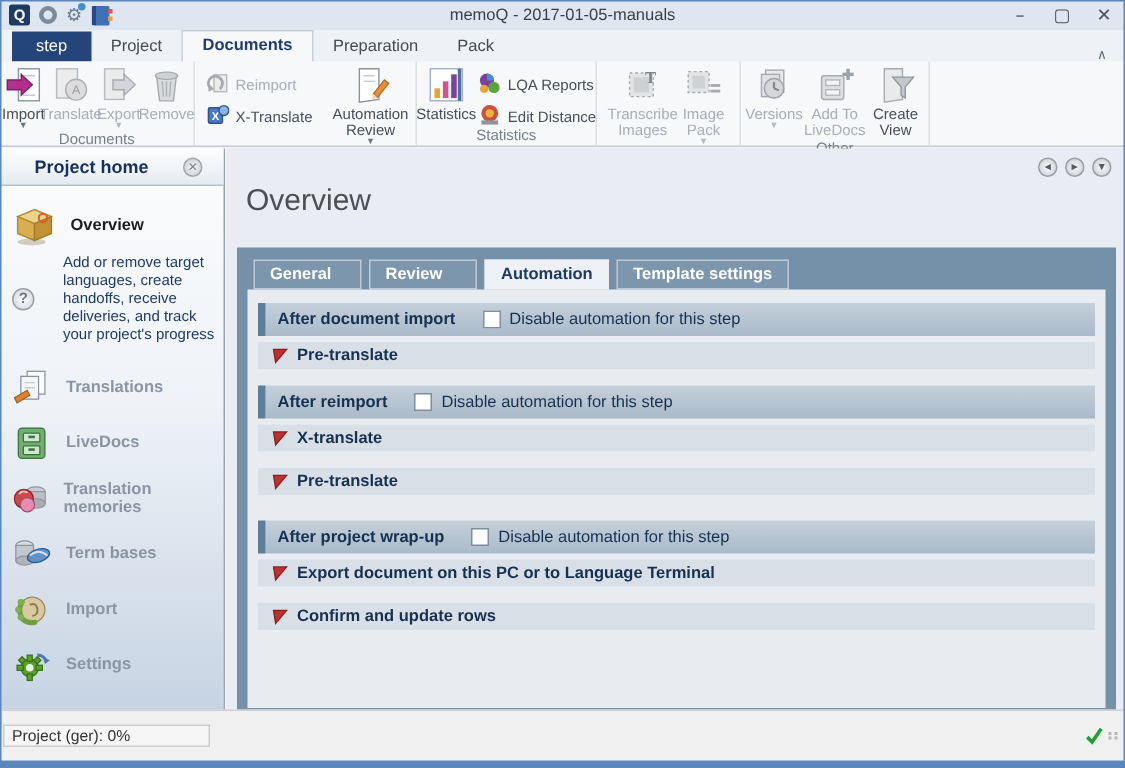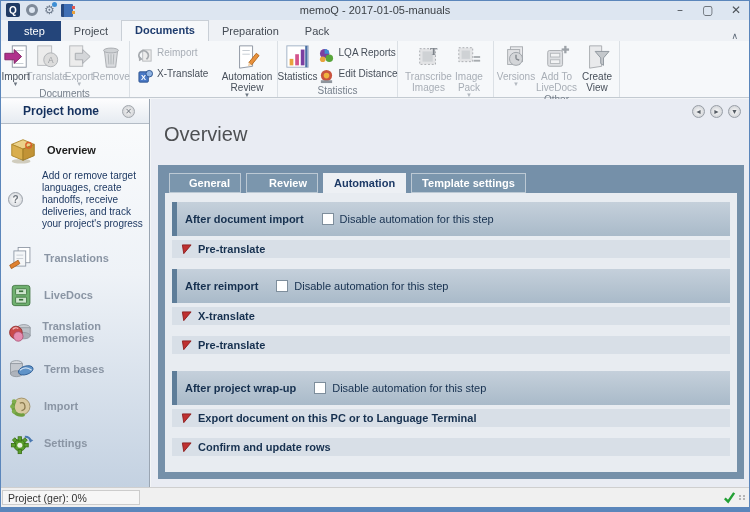--- a/index.html
+++ b/index.html
@@ -35,21 +35,21 @@
   .rgroup { display:flex; flex-direction:column; border-right:1px solid #dbe0e5; padding:1px 2px 0; }
   .rbody { flex:1; display:flex; align-items:flex-start; justify-content:center; gap:1px; }
   .rglabel { text-align:center; font-size:10px; color:#77808c; padding:1px 0 2px; }
   .rbtn { width:33px; display:flex; flex-direction:column; align-items:center; padding-top:2px; }
   .rbtn.wide { width:46px; }
   .rbtn .rlbl { font-size:10px; color:#474f5a; text-align:center; line-height:1.12; margin-top:1px; }
   .rbtn.off .rlbl { color:#a8aeb6; }
   .caret { font-size:6px; color:#6c7681; line-height:5px; }
   .off .caret { color:#b3b9c0; }
   .rcol { display:flex; flex-direction:column; justify-content:center; gap:5px; padding-top:5px; }
-  .rsmall { display:flex; align-items:flex-start; gap:4px; }
+  .rsmall { display:flex; align-items:flex-end; gap:4px; }
   .rsmall .rlbl-s { font-size:10px; color:#474f5a; white-space:nowrap; }
   .rsmall.off .rlbl-s { color:#a8aeb6; }
   .ric { height:26px; display:flex; align-items:center; justify-content:center; }
   .ric16 { width:16px; height:16px; display:flex; align-items:center; justify-content:center; }
 
   
   #workspace { position:absolute; left:0; top:99px; right:0; bottom:22px; }
 
   
   #sidebar { position:absolute; left:0; top:0; bottom:0; width:150px; background:linear-gradient(#fbfcfd, #eef2f7 45%, #c3d1e1); border-right:1px solid #9aa5b2; }
@@ -62,33 +62,33 @@
   #sb-desc { position:relative; margin:4px 4px 2px 42px; font-size:10px; line-height:12px; color:#1f3a63; width:102px; }
   #sb-desc .help-badge { position:absolute; left:-34px; top:22px; width:15px; height:15px; border-radius:50%; background:radial-gradient(#fdfdfd,#cfd3d8); border:1px solid #9aa0a8; color:#6f767e; font-size:10px; font-weight:bold; display:flex; align-items:center; justify-content:center; }
 
   
   #main { position:absolute; left:151px; top:0; right:0; bottom:0; background:#e9ecf3; }
   .nav-arrows { position:absolute; top:6px; right:9px; display:flex; gap:5px; }
   .nav-circle { width:13px; height:13px; border-radius:50%; background:radial-gradient(#fafafa,#c6c9ce); border:1px solid #989ea6; color:#555c64; font-size:7px; display:flex; align-items:center; justify-content:center; }
   #page-title { position:absolute; left:13px; top:24px; font-size:20px; color:#4d4f52; }
   #panel { position:absolute; left:7px; right:6px; top:66px; bottom:11px; background:#7590a9; padding:8px 7px 7px; }
   #ptabs { display:flex; gap:5px; margin-left:4px; height:20px; }
-  .ptab { min-width:72px; padding:0 10px; line-height:18px; text-align:right; font-weight:bold; font-size:11px; background:#7b96ad; border:1px solid #bcc9d4; color:#fff; }
+  .ptab { min-width:72px; padding:0 10px; line-height:18px; text-align:left; font-weight:bold; font-size:11px; background:#7b96ad; border:1px solid #bcc9d4; color:#fff; }
   .ptab.active { background:#edf0f4; border-color:#edf0f4; color:#1d3a66; }
   #pcontent { position:absolute; left:7px; right:7px; top:28px; bottom:7px; background:#e8ecf1; padding:9px 7px; overflow:hidden; }
   .sec-group { margin-bottom:11px; }
-  .sec-header { height:34px; background:linear-gradient(#c5d0db,#a9bac9); border-left:5px solid #5e7d99; display:flex; align-items:center; padding-left:8px; }
+  .sec-header { height:22px; background:linear-gradient(#c5d0db,#a9bac9); border-left:5px solid #5e7d99; display:flex; align-items:center; padding-left:8px; }
   .sec-header .sec-title { font-weight:bold; font-size:11px; color:#16304f; }
   .cbx { width:12px; height:12px; background:#fff; border:1px solid #7e8e9c; margin-left:18px; }
   .cbx-label { font-size:11px; color:#16304f; margin-left:6px; }
   .sec-row { height:18px; margin-top:4px; background:#d8dfe7; display:flex; align-items:center; gap:6px; padding-left:9px; }
   .sec-row .row-label { font-weight:bold; font-size:11px; color:#16304f; }
 
   
-  #statusbar { position:absolute; left:1px; right:1px; bottom:5px; height:20px; background:#f0f0f0; border-top:1px solid #cfcfcf; display:flex; align-items:center; }
+  #statusbar { position:absolute; left:1px; right:1px; bottom:5px; height:34px; background:#f0f0f0; border-top:1px solid #cfcfcf; display:flex; align-items:center; }
   #status-cell { width:138px; height:15px; margin-left:1px; border:1px solid #cccccc; background:#f6f6f6; font-size:10.5px; color:#333; display:flex; align-items:center; padding-left:5px; }
   .status-right { margin-left:auto; display:flex; align-items:center; gap:3px; padding-right:3px; }
   .grip { display:grid; grid-template-columns:repeat(2,3px); gap:1px; }
   .grip i { width:2px; height:2px; background:#b5b5b5; }
 </style>
 </head>
 <body>
 
 <div class="frame"></div>
 

